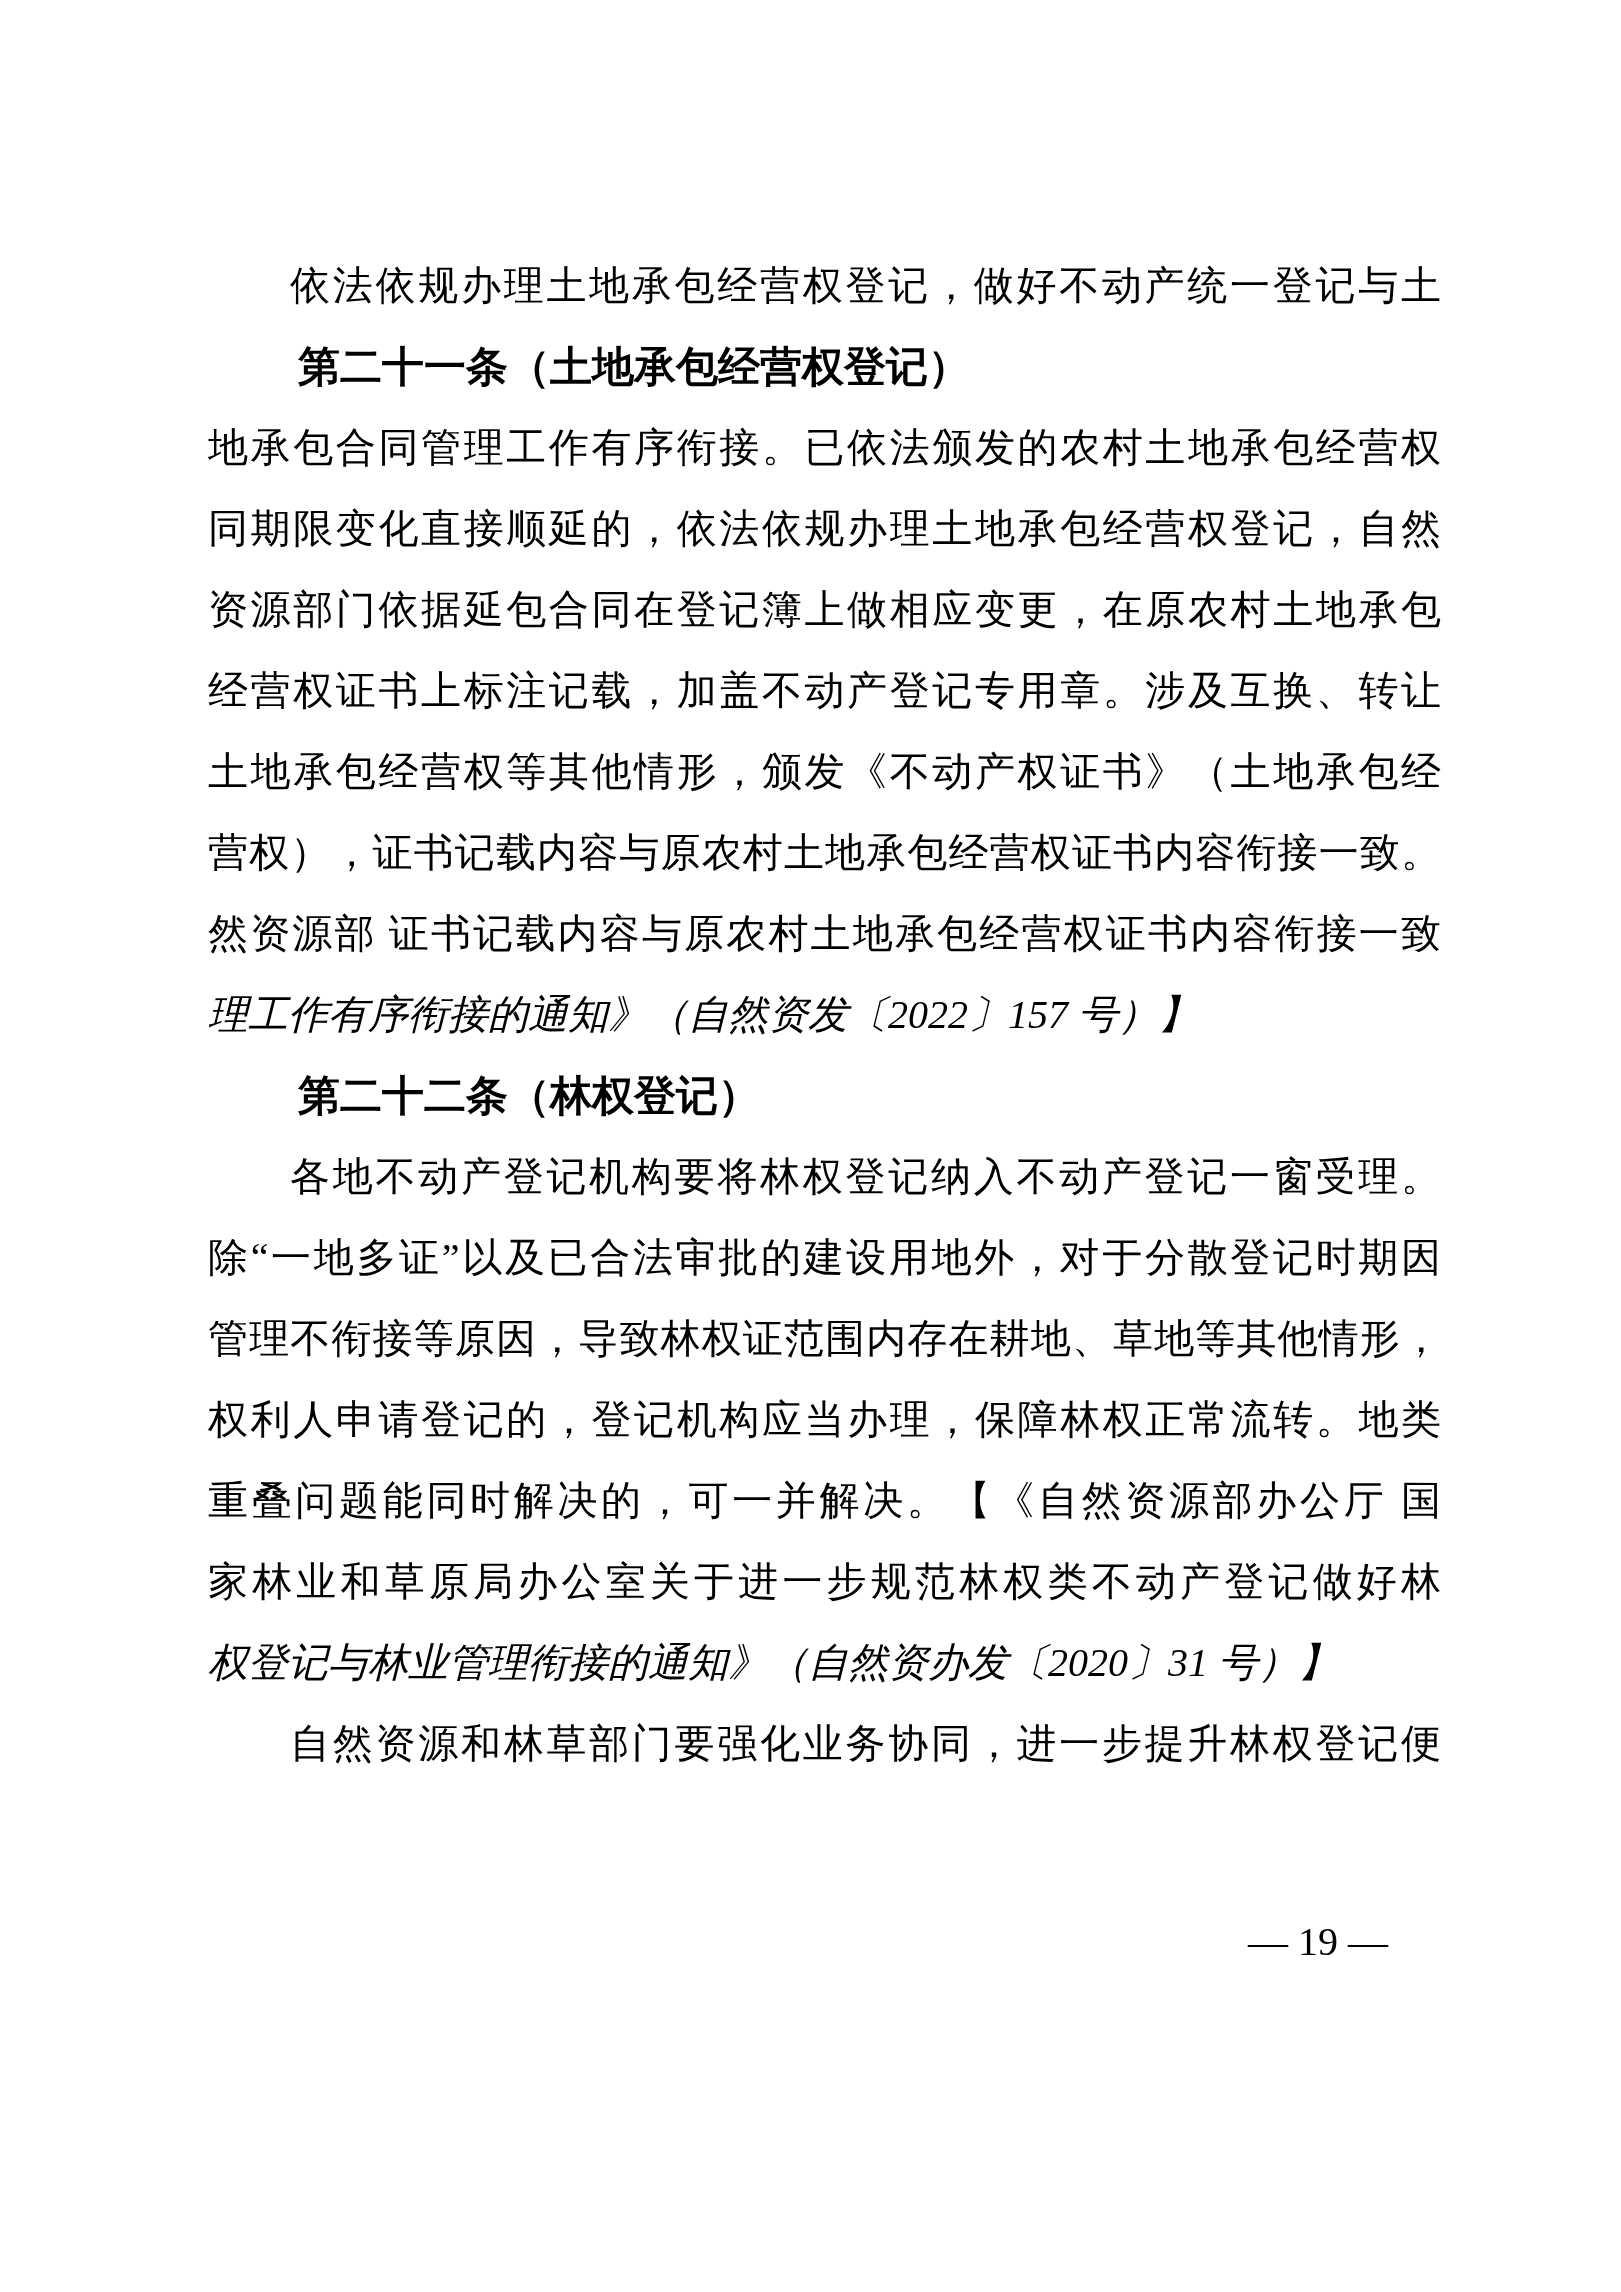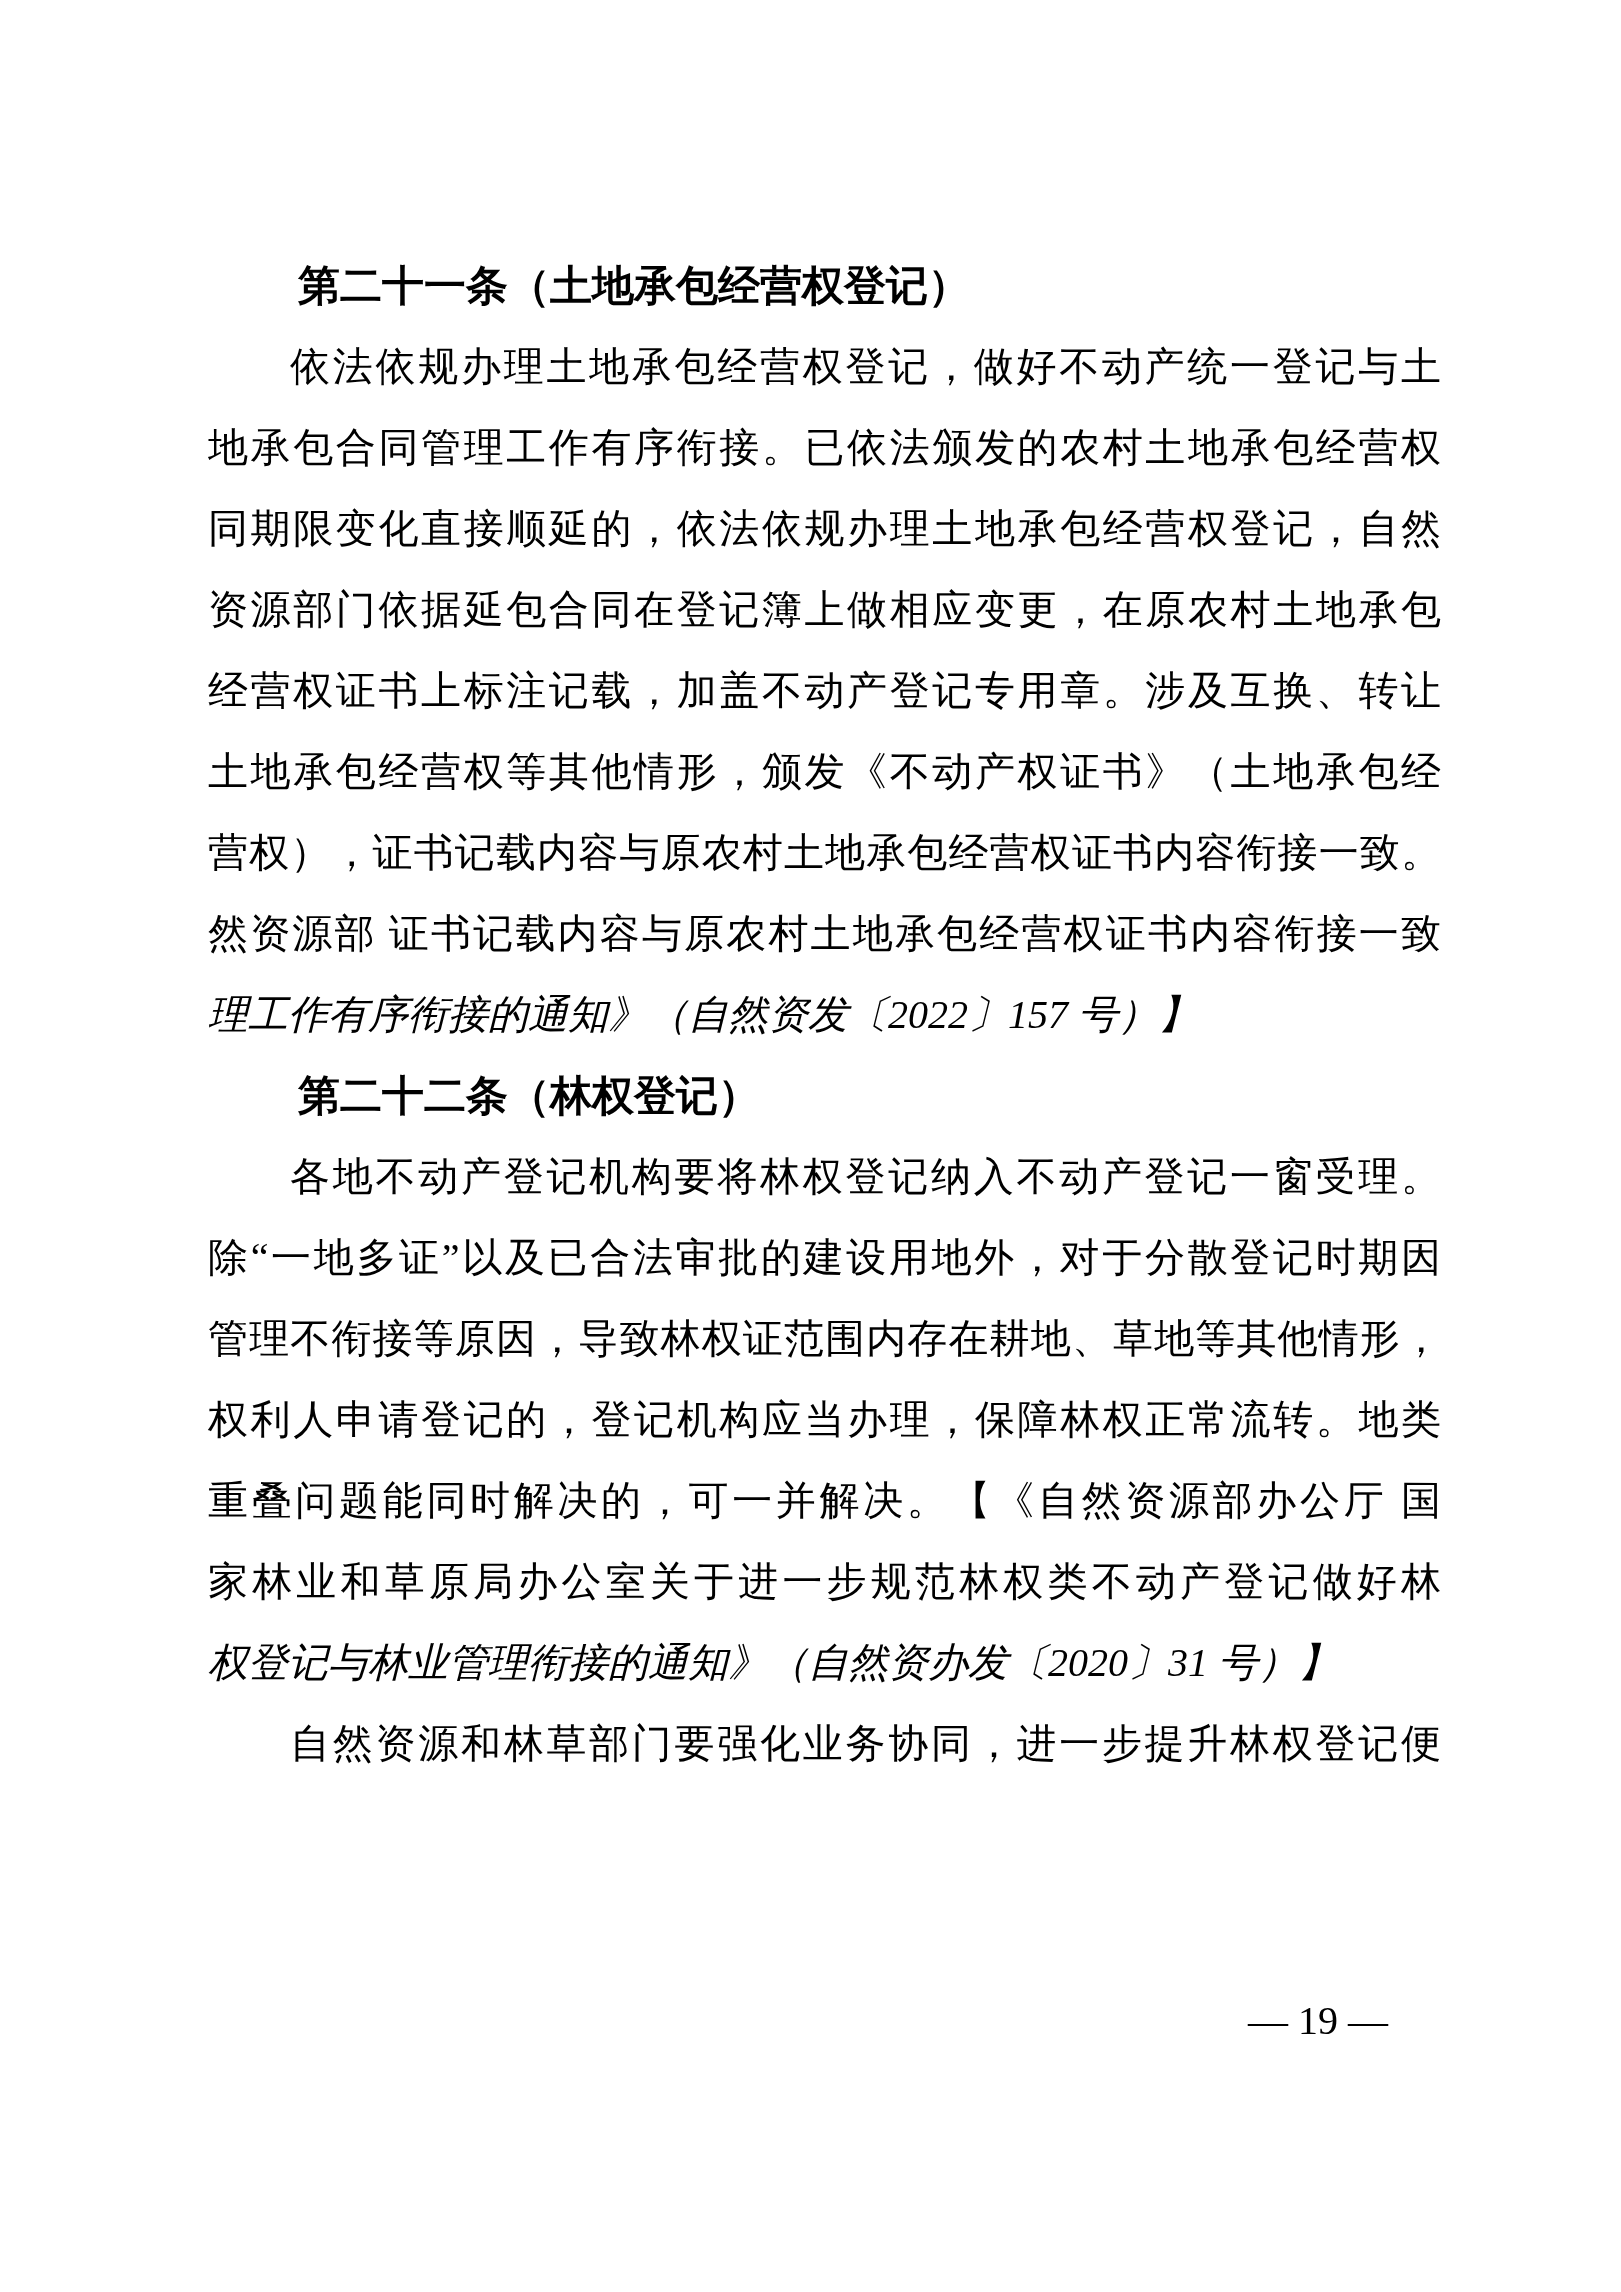--- a/index.html
+++ b/index.html
@@ -43,37 +43,37 @@
     font-family: "Liberation Sans", sans-serif;
     font-weight: 700;
     font-size: 42px;
     text-align: left;
     text-align-last: left;
     padding-left: 90px;
   }
   #page-number {
     position: absolute;
     right: 233px;
-    top: 2000px;
+    top: 1921px;
     height: 41px;
     line-height: 41px;
     font-size: 40px;
     font-family: "Liberation Serif", serif;
     color: #000000;
     text-align: right;
   }
 </style>
 </head>
 <body>
 
 <div id="page">
 
   <div id="text-column">
+    <div class="line ind">依法依规办理土地承包经营权登记，做好不动产统一登记与土</div>
     <div class="line heading">第二十一条（土地承包经营权登记）</div>
-    <div class="line ind">依法依规办理土地承包经营权登记，做好不动产统一登记与土</div>
     <div class="line">地承包合同管理工作有序衔接。已依法颁发的农村土地承包经营权</div>
     <div class="line">同期限变化直接顺延的，依法依规办理土地承包经营权登记，自然</div>
     <div class="line">资源部门依据延包合同在登记簿上做相应变更，在原农村土地承包</div>
     <div class="line">经营权证书上标注记载，加盖不动产登记专用章。涉及互换、转让</div>
     <div class="line">土地承包经营权等其他情形，颁发《不动产权证书》（土地承包经</div>
     <div class="line">营权），证书记载内容与原农村土地承包经营权证书内容衔接一致。</div>
     <div class="line">然资源部 证书记载内容与原农村土地承包经营权证书内容衔接一致</div>
     <div class="line short">理工作有序衔接的通知》（自然资发〔2022〕157 号）】</div>
     <div class="line heading">第二十二条（林权登记）</div>
     <div class="line ind">各地不动产登记机构要将林权登记纳入不动产登记一窗受理。</div>

